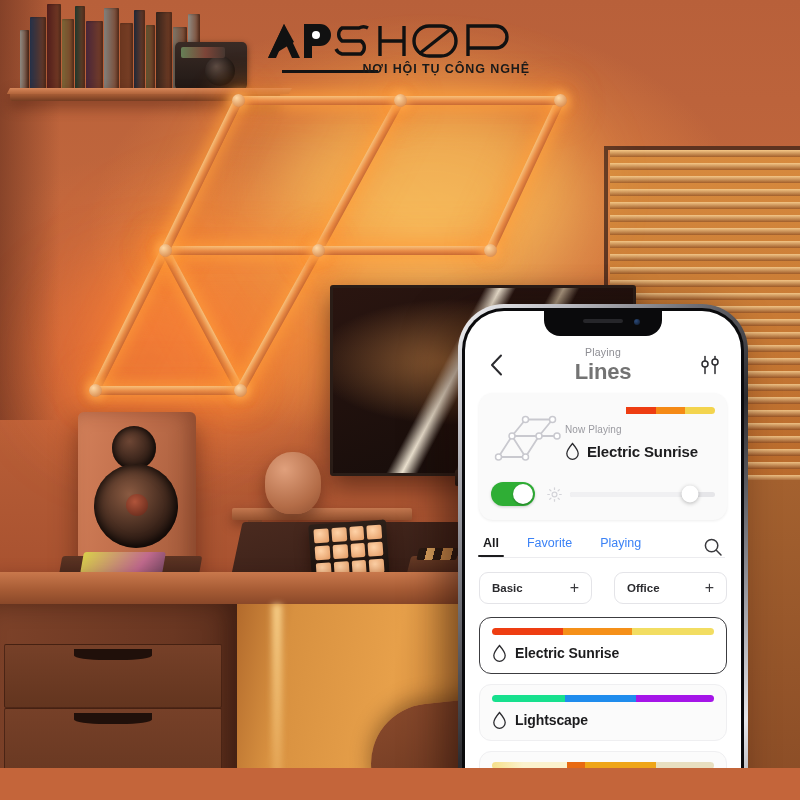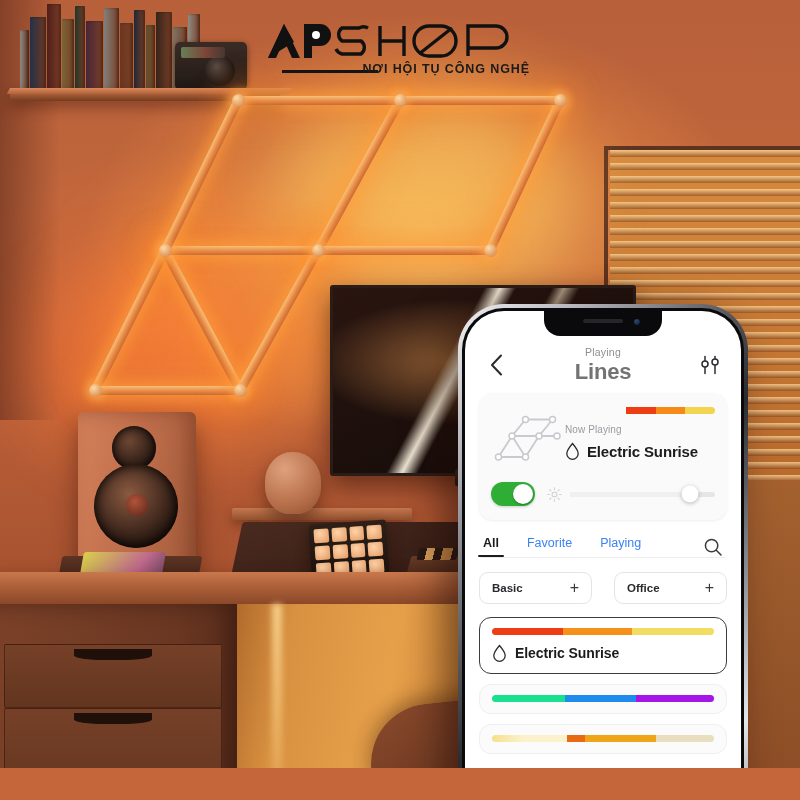--- a/index.html
+++ b/index.html
@@ -526,20 +526,26 @@
                 <div class="scene-grad" style="background: linear-gradient(90deg, rgb(238, 61, 18) 0%, rgb(238, 61, 18) 32%, rgb(245, 144, 25) 32%, rgb(245, 144, 25) 63%, rgb(242, 221, 98) 63%, rgb(242, 221, 98) 100%);"></div>
                 <div class="scene-row">
                   <svg class="drop" viewBox="0 0 15 18">
                     <path d="M7.5 1.5 C7.5 1.5 1.8 8.2 1.8 11.6 A5.7 5.7 0 0 0 13.2 11.6 C13.2 8.2 7.5 1.5 7.5 1.5 Z" fill="none" stroke="#2b2b2f" stroke-width="1.3"></path>
                   </svg>
                   <span class="scene-name">Electric Sunrise</span>
                 </div>
               </div>
               <div class="scene-card">
                 <div class="scene-grad" style="background: linear-gradient(90deg, rgb(23, 224, 142) 0%, rgb(23, 224, 142) 33%, rgb(31, 140, 237) 33%, rgb(31, 140, 237) 65%, rgb(165, 21, 232) 65%, rgb(165, 21, 232) 100%);"></div>
+                <div class="scene-row">
+                  <svg class="drop" viewBox="0 0 15 18">
+                    <path d="M7.5 1.5 C7.5 1.5 1.8 8.2 1.8 11.6 A5.7 5.7 0 0 0 13.2 11.6 C13.2 8.2 7.5 1.5 7.5 1.5 Z" fill="none" stroke="#2b2b2f" stroke-width="1.3"></path>
+                  </svg>
+                  <span class="scene-name">Lightscape</span>
+                </div>
               </div>
               <div class="scene-card">
                 <div class="scene-grad" style="background: linear-gradient(90deg, rgb(246, 224, 138) 0%, rgb(251, 242, 205) 14%, rgb(251, 242, 205) 34%, rgb(232, 106, 18) 34%, rgb(232, 106, 18) 42%, rgb(239, 165, 24) 42%, rgb(239, 165, 24) 74%, rgb(232, 223, 192) 74%, rgb(232, 223, 192) 100%);"></div>
               </div>
             </div>
 
         </div>
       </div>
     </div>
   </div>

